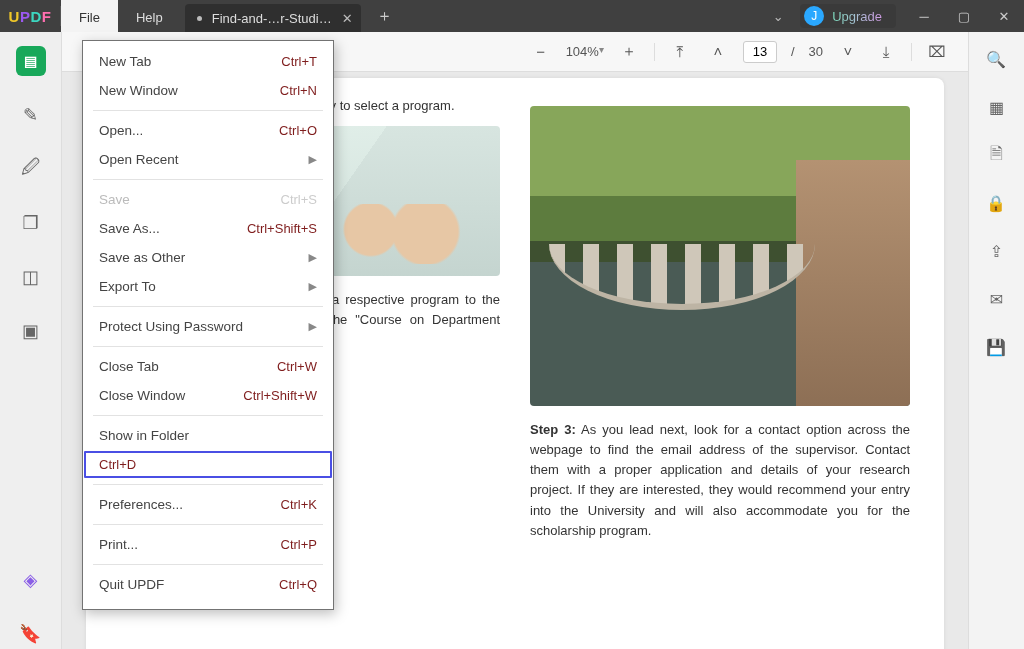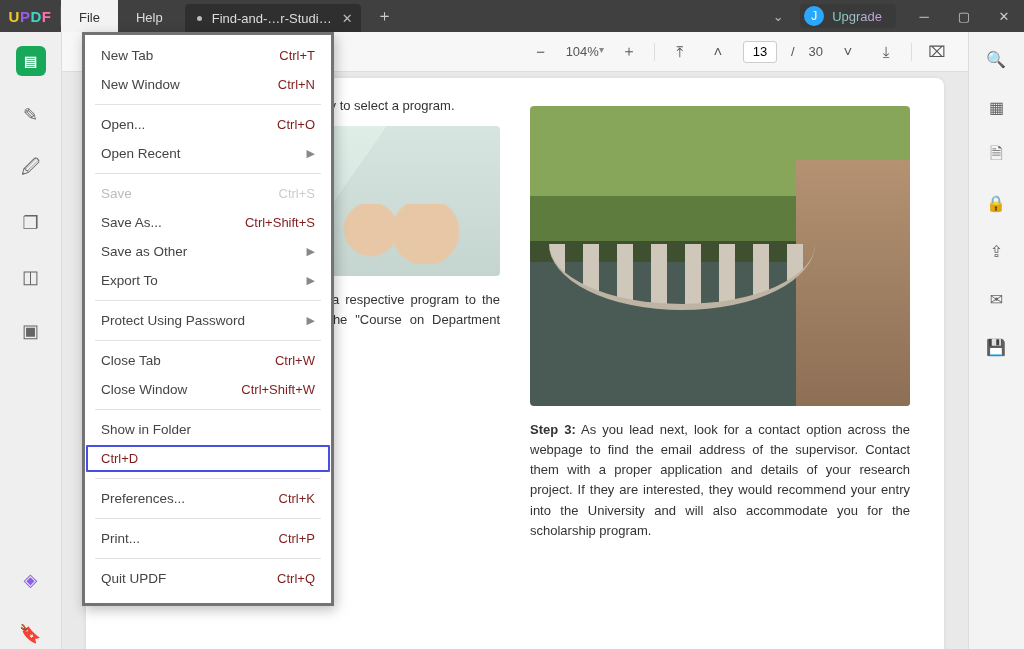--- a/index.html
+++ b/index.html
@@ -62,21 +62,21 @@
   }
   .photo.bridge { height:300px; position:relative; overflow:hidden;
       background:linear-gradient(180deg,#87a65a 0 30%, #5d7c3e 30% 45%, #3e5030 45% 52%, #4a5b55 52% 100%);}
   .photo.bridge::before{content:""; position:absolute; right:0; top:18%; bottom:0; width:30%;
       background:linear-gradient(180deg,#b49272,#8d6f55);}
   .photo.bridge::after{content:""; position:absolute; left:5%; right:25%; top:46%; height:20%;
       background:repeating-linear-gradient(90deg,#cfc7b9 0 16px, transparent 16px 34px);
       border-bottom:6px solid #bdb4a4; border-radius:0 0 50% 50% / 0 0 100% 100%;}
 
   
-  .dropdown { position:absolute; top:32px; left:82px; width:252px; background:#fff; border:3px solid #737373; box-shadow:2px 4px 12px rgba(0,0,0,0.25); padding:6px 0 10px; z-index:50; font-size:13.5px; color:#444; }
+  .dropdown { position:absolute; top:40px; left:82px; width:252px; background:#fff; border:1px solid #737373; box-shadow:2px 4px 12px rgba(0,0,0,0.25); padding:6px 0 10px; z-index:50; font-size:13.5px; color:#444; }
   .dropdown .mi { display:flex; align-items:center; justify-content:space-between; padding:7px 16px; cursor:default; }
   .dropdown .mi .lbl { flex:1; }
   .dropdown .mi .sc { color:#7f1d1d; font-size:13px; }
   .dropdown .mi .arr { color:#888; font-size:11px; margin-left:6px; }
   .dropdown .mi.disabled { color:#bbb; }
   .dropdown .mi.disabled .sc { color:#ccc; }
   .dropdown hr { border:none; border-top:1px solid #e2e2e2; margin:5px 10px; }
   .dropdown .mi.highlight { outline:2px solid #4a4fe4; outline-offset:-3px; border-radius:2px; }
 </style>
 </head>

